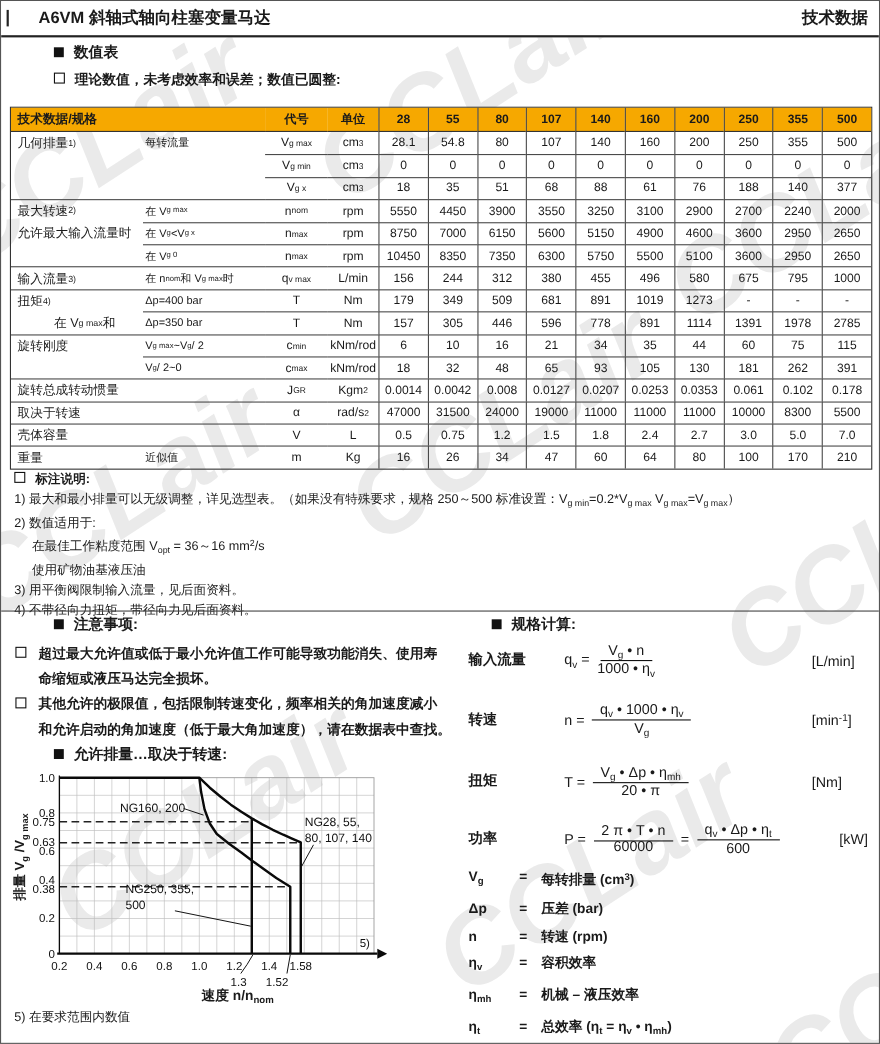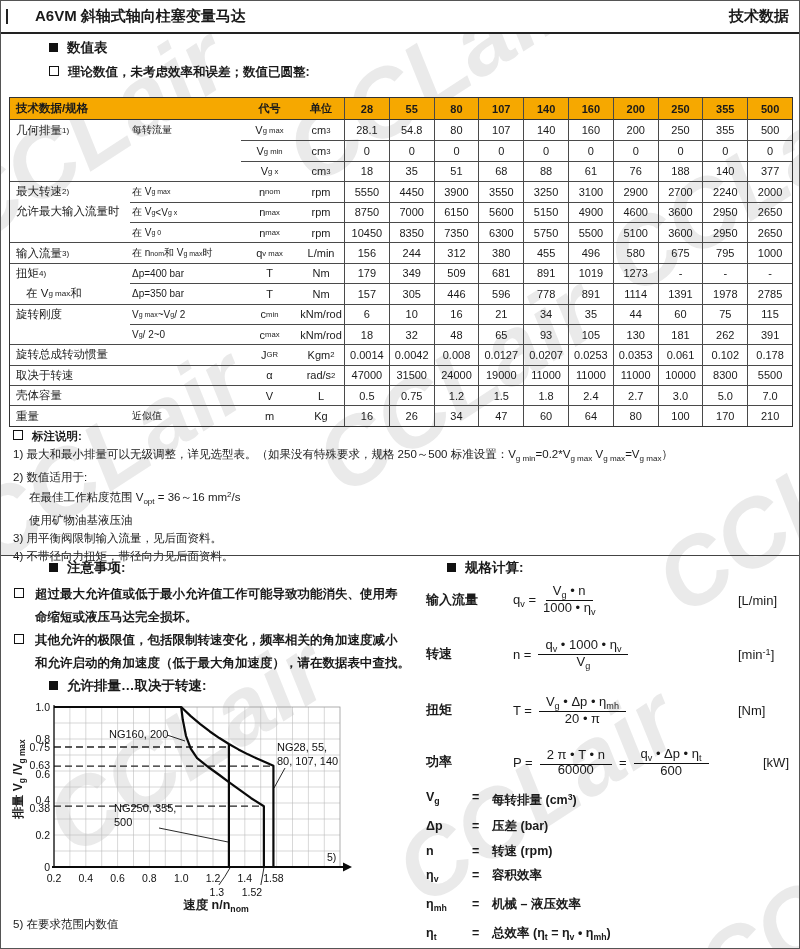--- a/index.html
+++ b/index.html
@@ -18,21 +18,21 @@
   .h-line{font-size:13.5px;font-weight:700;margin-left:36px;}
   .sqf{display:inline-block;width:9px;height:9px;background:#111;margin-right:9px;}
   .sqo{display:inline-block;width:8px;height:8px;border:1.5px solid #111;margin-right:9px;background:#fff;}
   
   #tech-table{left:8px;top:96px;width:784px;border:1.5px solid #333;box-sizing:border-box;
       display:grid;grid-template-columns:120px 111px 57px 46px repeat(10,1fr);
       grid-template-rows:22px repeat(15,20.4px);background:transparent;}
   .tcell{display:flex;align-items:center;font-size:11px;box-sizing:border-box;padding:0 2px;}
   .th{background:#F6A800;font-weight:700;font-size:11px;border-bottom:1.5px solid #333;}
   .c0{padding-left:6px;font-size:11.5px;}
-  .c0.ind{padding-left:16px;}
+  .c0.ind{padding-left:16px;justify-content:center;}
   .c1{font-size:10px;}
   .ctr{justify-content:center;text-align:center;}
   .vl{border-left:1px solid #4a4a4a;}
   .bt{border-top:1px solid #4a4a4a;}
   sub{font-size:70%;vertical-align:-3px;}
   sup{font-size:70%;vertical-align:4px;}
   
   #footnotes{left:12px;top:426px;width:780px;font-size:11.5px;line-height:18px;}
   #footnotes .fl{white-space:nowrap;}
   #footnotes .ind{padding-left:16px;}

